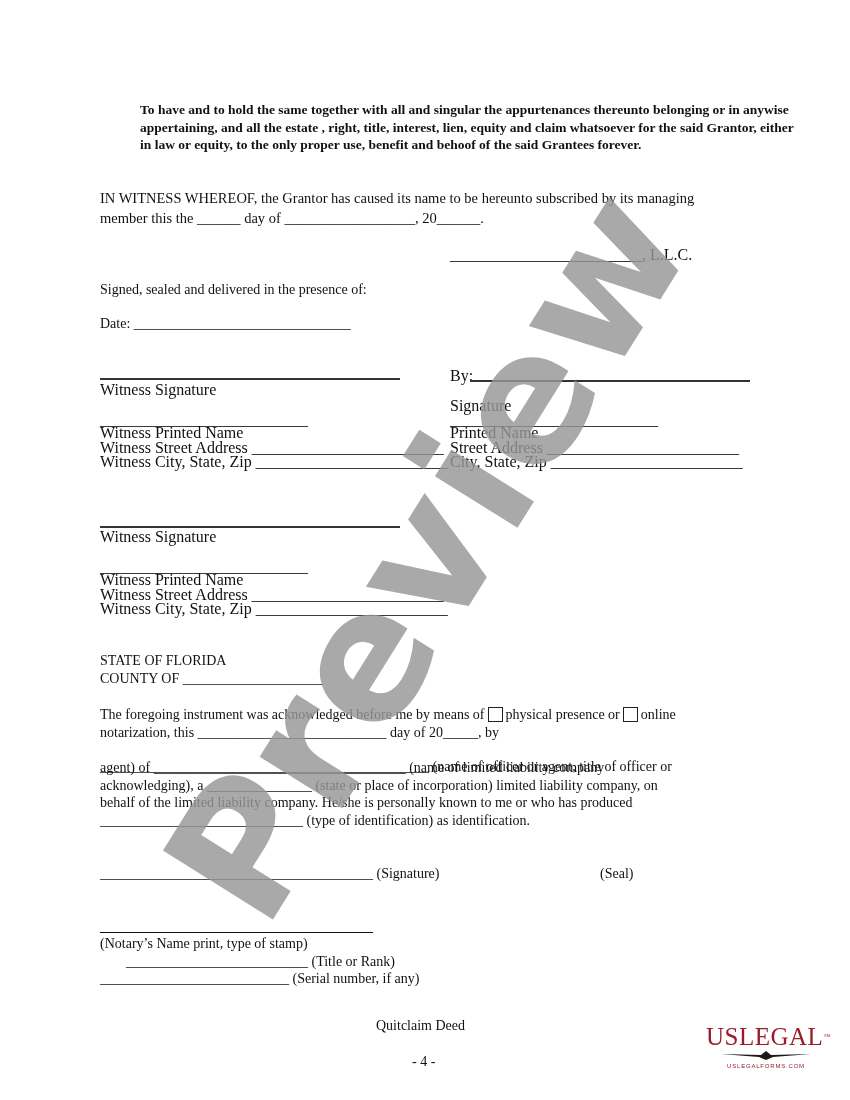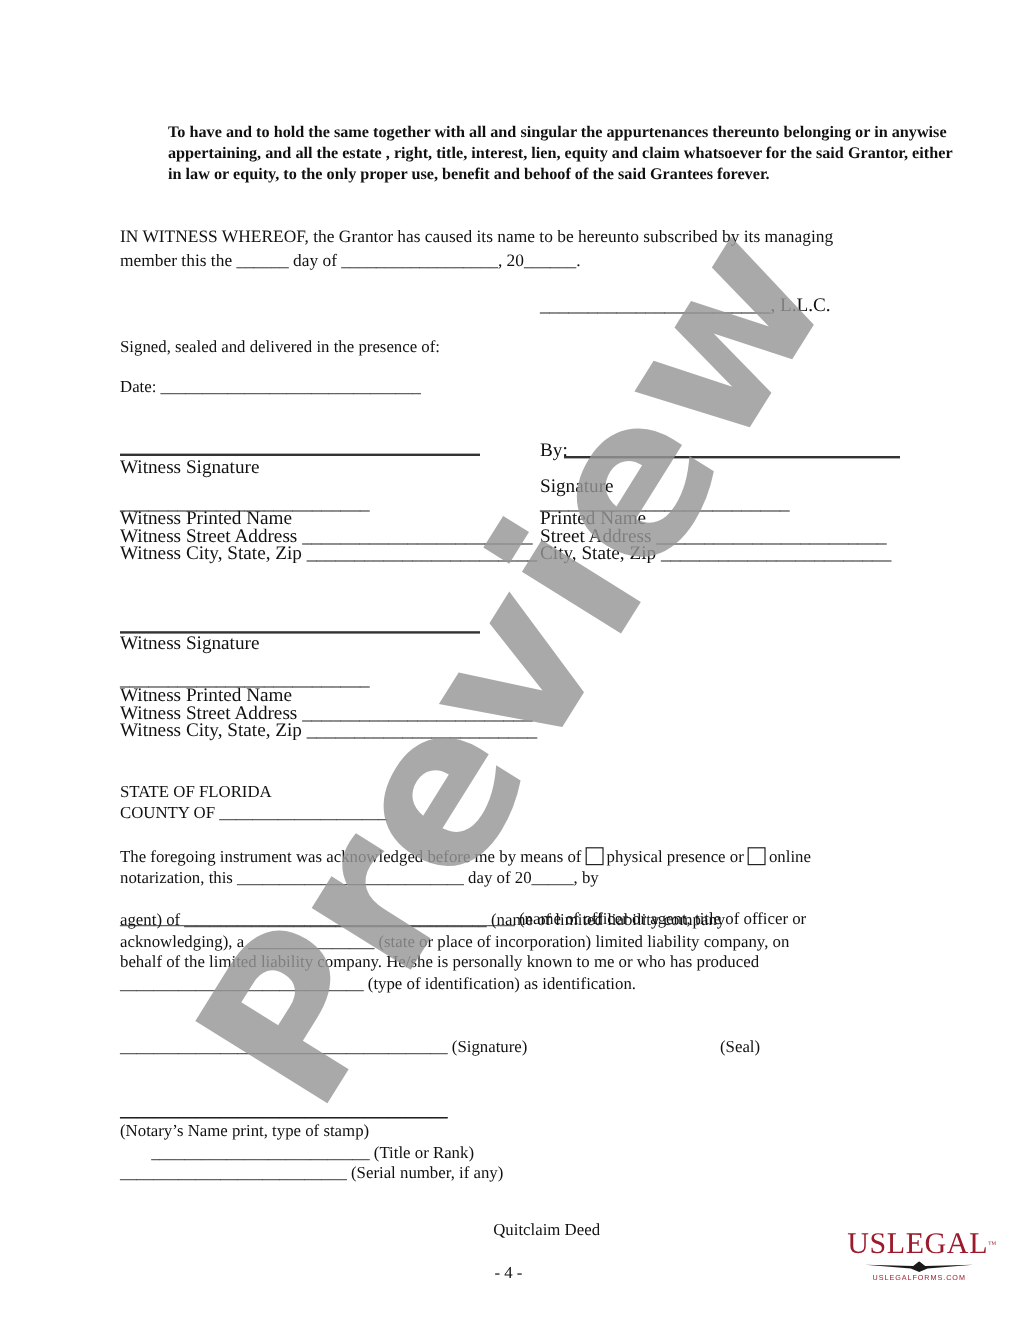--- a/index.html
+++ b/index.html
@@ -73,21 +73,21 @@
 <div class="abs t" style="left:100px; top:794px;">behalf of the limited liability company.  He/she is personally known to me or who has produced</div>
 <div class="abs t" style="left:100px; top:812px;">_____________________________ (type of identification) as identification.</div>
 
 <div class="abs t" style="left:100px; top:865px;">_______________________________________ (Signature)</div>
 <div class="abs t" style="left:600px; top:865px;">(Seal)</div>
 <div class="abs t" style="left:100px; top:918px;text-decoration:underline;">_______________________________________</div>
 <div class="abs t" style="left:100px; top:935px;">(Notary’s Name print, type of stamp)</div>
 <div class="abs t" style="left:100px; top:953px;margin-left:26px;">__________________________ (Title or Rank)</div>
 <div class="abs t" style="left:100px; top:970px;">___________________________ (Serial number, if any)</div>
 
-<div class="abs t" style="left:376px; top:1017px;margin-left:35px;">Quitclaim Deed</div>
+<div class="abs t" style="left:376px; top:1017px;">Quitclaim Deed</div>
 <div class="abs t" style="left:412px; top:1053px;">- 4 -</div>
 
 <div class="watermark">Preview</div>
 
 <div class="logo">
   <div class="logo-main"><span>USLEGAL</span><span class="logo-tm">™</span></div>
   <svg class="logo-wing" width="90" height="9" viewBox="0 0 90 9">
     <path d="M0 3 L40 4 L45 0 L50 4 L90 3 L52 6 L45 9 L38 6 Z" fill="#1a1a1a"></path>
   </svg>
   <div class="logo-url">USLEGALFORMS.COM</div>

